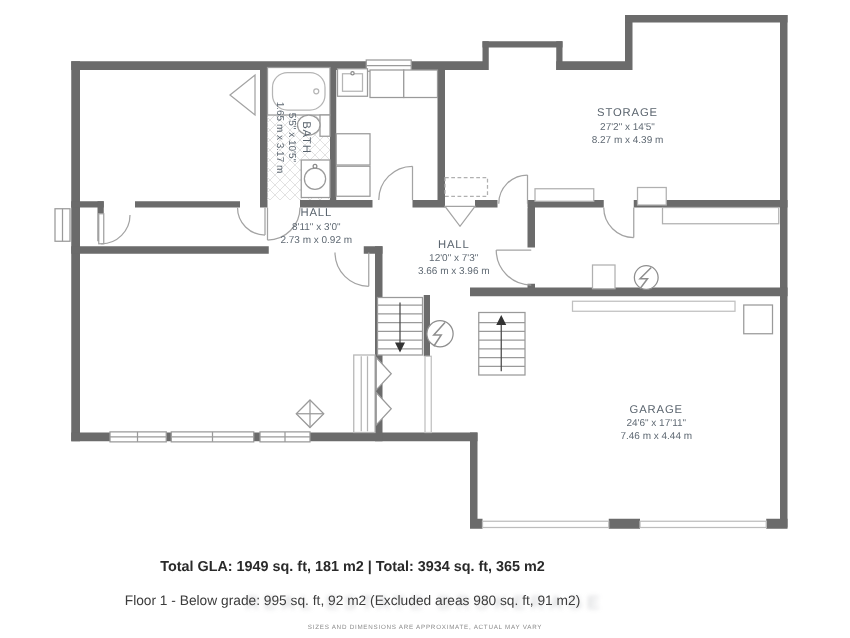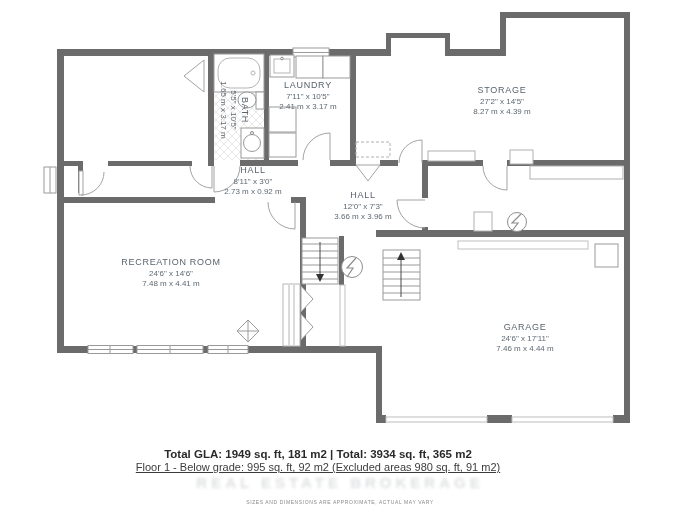--- a/index.html
+++ b/index.html
@@ -5,23 +5,23 @@
   html,body{margin:0;padding:0;background:#ffffff;}
   .page{position:relative;width:680px;height:510px;background:#fff;overflow:hidden;
         font-family:"Liberation Sans",sans-serif;}
   .plan{position:absolute;left:0;top:0;width:680px;height:445px;}
   .plan svg{display:block;}
   .room-label{position:absolute;text-align:center;color:#5c6670;transform:translate(-50%,0);
               white-space:nowrap;line-height:1.3;}
   .room-name{font-size:9px;letter-spacing:.7px;color:#59636d;}
   .room-dim{font-size:8px;color:#5f6973;}
   .room-label.vertical{transform:translate(-50%,-50%) rotate(90deg);}
-  .footer{position:absolute;left:0;top:448px;width:564px;text-align:center;color:#3a3a3a;padding-left:36px;}
+  .footer{position:absolute;left:0;top:448px;width:564px;text-align:center;color:#3a3a3a;}
   .footer .total{font-size:11.5px;font-weight:bold;color:#2a2a2a;margin-bottom:1px;}
-  .footer .line{font-size:11px;color:#3c3c3c;margin-top:1px;text-decoration:underline;}
+  .footer .line{font-size:11px;color:#3c3c3c;margin-top:15px;}
   .watermark{position:absolute;left:50%;top:474px;transform:translateX(-50%);
              font-size:15px;font-weight:bold;letter-spacing:4px;color:rgba(110,115,125,.22);
              filter:blur(1.6px);white-space:nowrap;pointer-events:none;}
   .disclaimer{position:absolute;left:0;top:499px;width:680px;text-align:center;
               font-size:5px;letter-spacing:.6px;color:#8a8a8a;text-transform:uppercase;}
 </style>
 </head>
 <body>
 
 <div class="page">
@@ -249,44 +249,34 @@
         <rect x="458" y="241" width="130" height="8" stroke="#c0c0c0"></rect>
         <rect x="595" y="244" width="23" height="23"></rect>
       </g>
     </svg>
 
     <div class="room-label vertical" style="left:234px;top:110px">
       <div class="room-name">BATH</div>
       <div class="room-dim">5'5" x 10'5"</div>
       <div class="room-dim">1.65 m x 3.17 m</div>
     </div>
-    <div class="room-label" style="left:308px;top:80px">
-      <div class="room-name">LAUNDRY</div>
-      <div class="room-dim">7'11" x 10'5"</div>
-      <div class="room-dim">2.41 m x 3.17 m</div>
-    </div>
     <div class="room-label" style="left:502px;top:85px">
       <div class="room-name">STORAGE</div>
       <div class="room-dim">27'2" x 14'5"</div>
       <div class="room-dim">8.27 m x 4.39 m</div>
     </div>
     <div class="room-label" style="left:253px;top:165px">
       <div class="room-name">HALL</div>
       <div class="room-dim">8'11" x 3'0"</div>
       <div class="room-dim">2.73 m x 0.92 m</div>
     </div>
     <div class="room-label" style="left:363px;top:190px">
       <div class="room-name">HALL</div>
       <div class="room-dim">12'0" x 7'3"</div>
       <div class="room-dim">3.66 m x 3.96 m</div>
-    </div>
-    <div class="room-label" style="left:171px;top:257px">
-      <div class="room-name">RECREATION ROOM</div>
-      <div class="room-dim">24'6" x 14'6"</div>
-      <div class="room-dim">7.48 m x 4.41 m</div>
     </div>
     <div class="room-label" style="left:525px;top:322px">
       <div class="room-name">GARAGE</div>
       <div class="room-dim">24'6" x 17'11"</div>
       <div class="room-dim">7.46 m x 4.44 m</div>
     </div>
   </div>
 
   <div class="watermark">REAL ESTATE BROKERAGE</div>
   <div class="footer">

